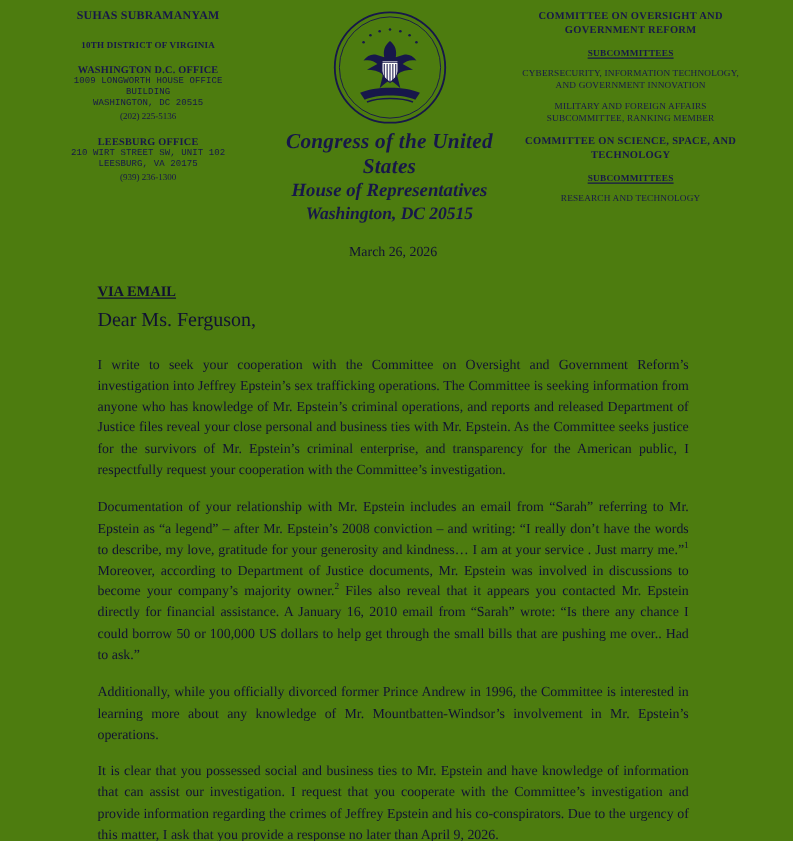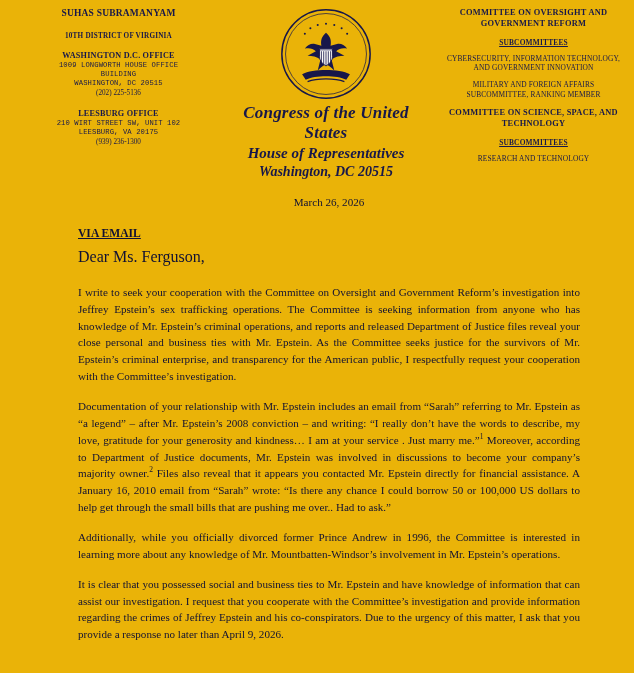--- a/index.html
+++ b/index.html
@@ -11,23 +11,23 @@
     width: 634px;
     height: 673px;
     overflow: hidden;
     font-family: "Liberation Serif", "DejaVu Serif", serif;
     color: #1a1a4e;
   }
   .page {
     position: relative;
     width: 634px;
     height: 673px;
-    background: #eab308;
+    background: #4d7c0f;
     box-sizing: border-box;
-    padding: 8px 8px 0 26px;
+    padding: 8px 37px 0 26px;
   }
 
   
   .letterhead {
     display: flex;
     flex-direction: row;
     justify-content: space-between;
     align-items: flex-start;
     width: 100%;
   }

